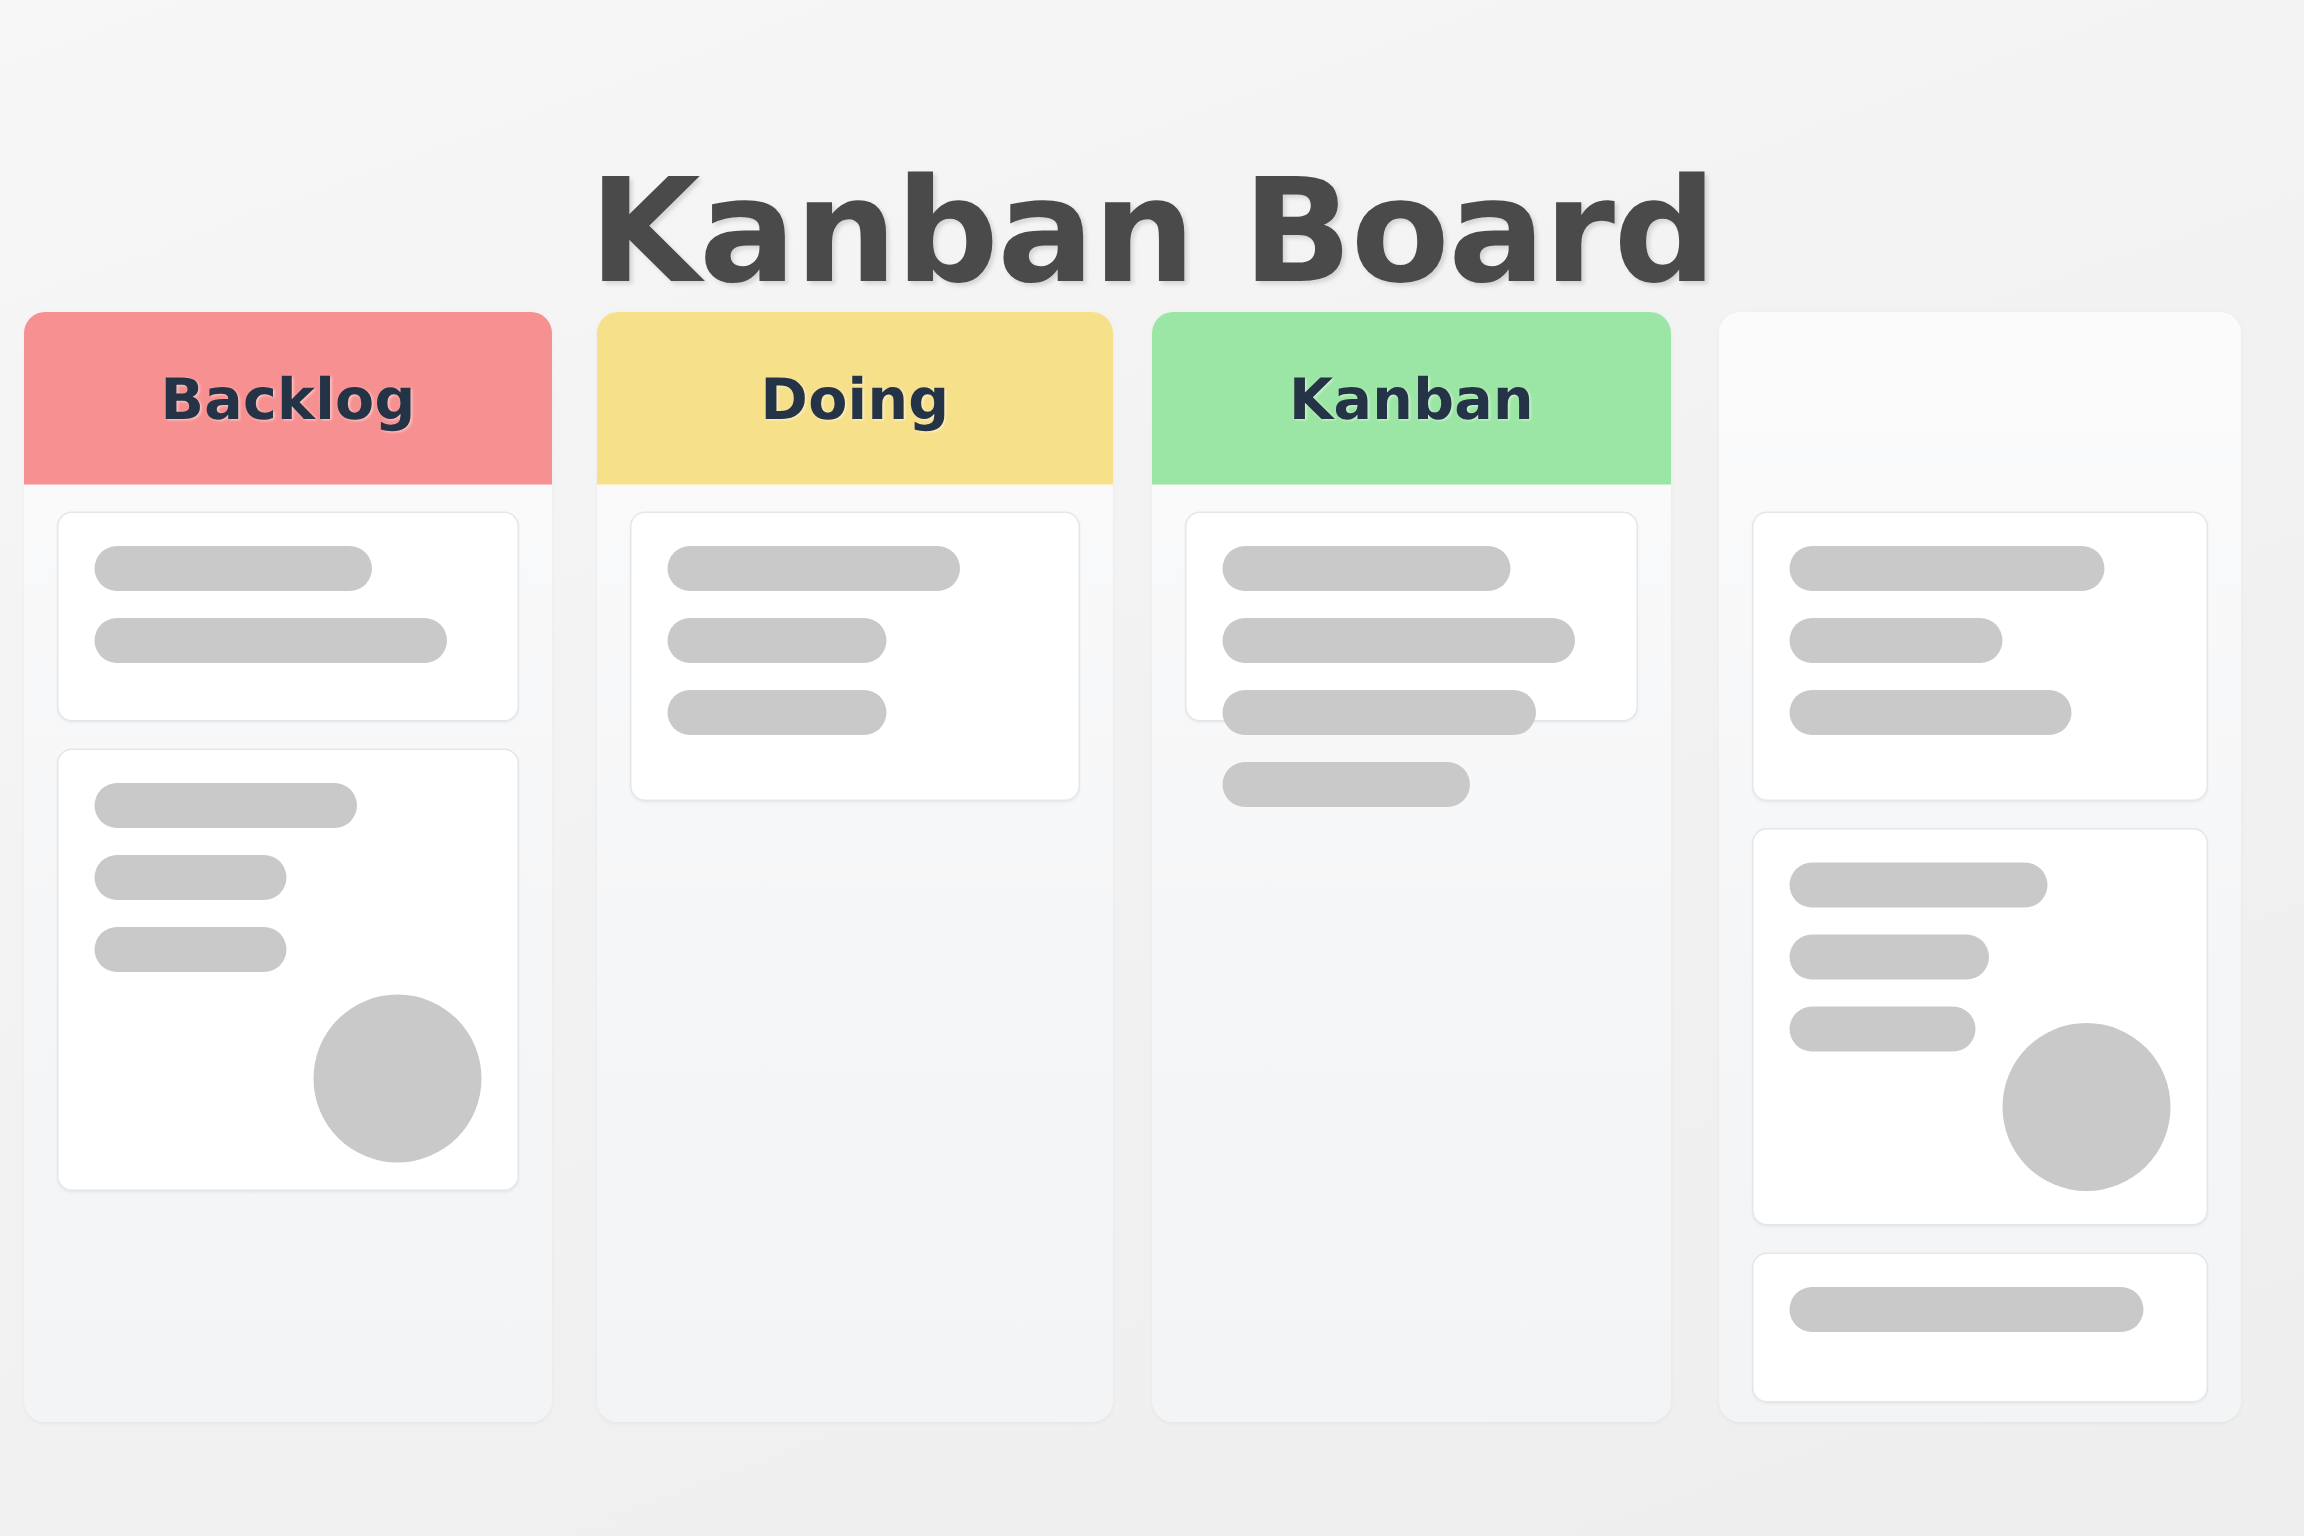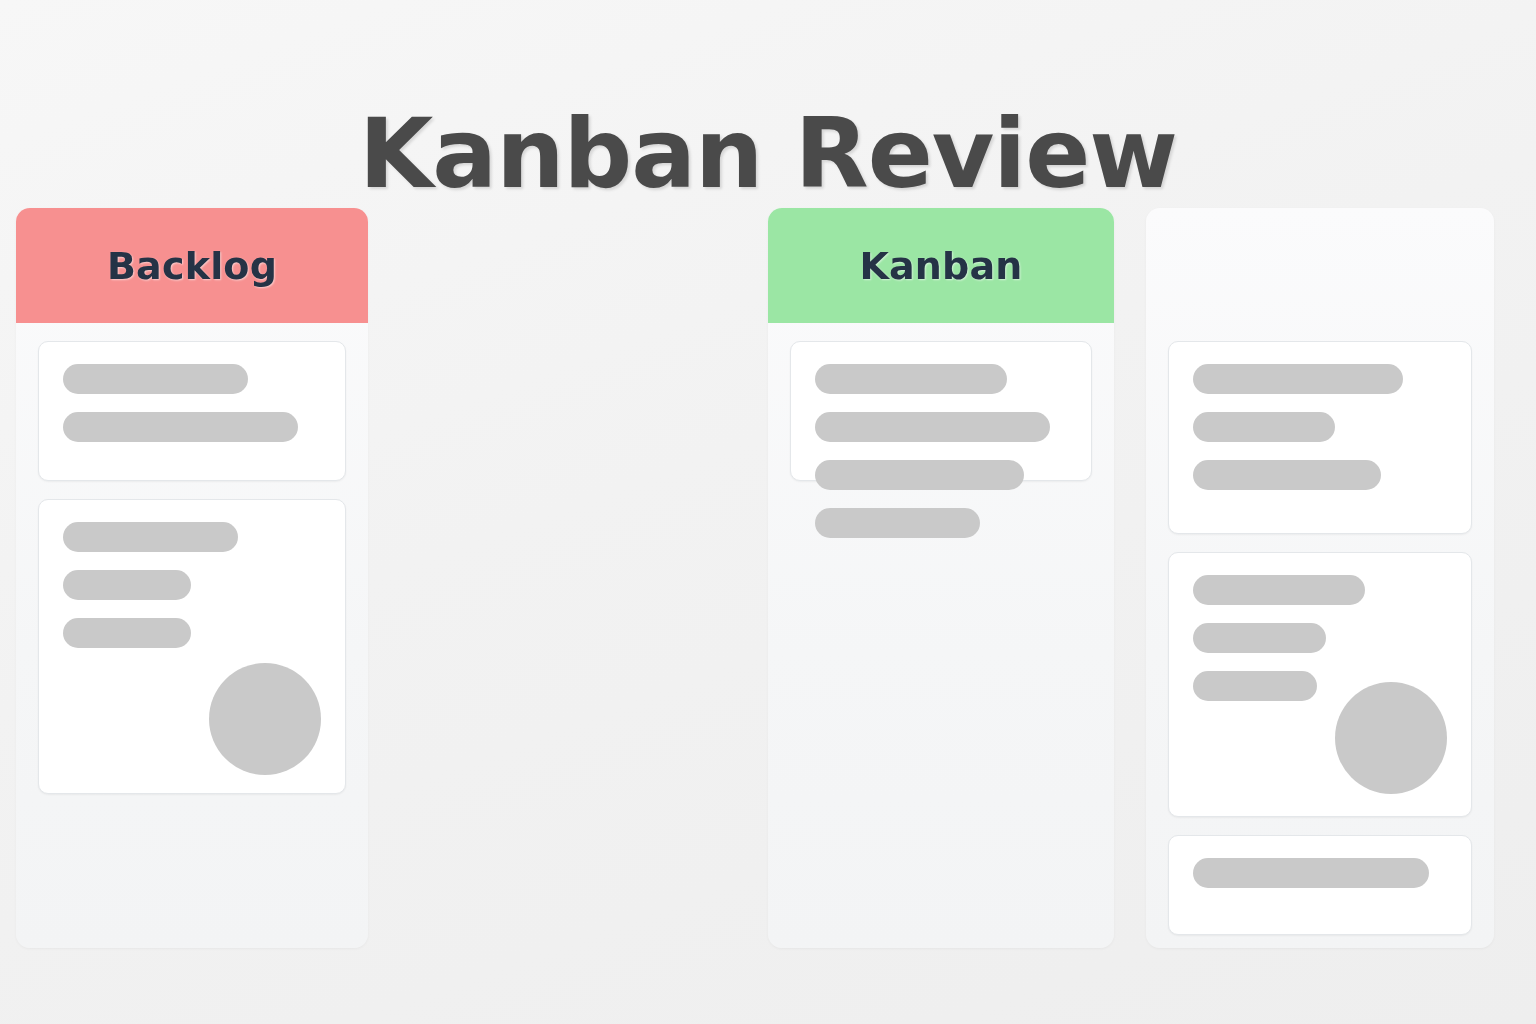--- a/index.html
+++ b/index.html
@@ -120,21 +120,21 @@
     position: absolute;
     border-radius: 50%;
     background: #c9c9c9;
   }
 </style>
 </head>
 <body>
 
 <div class="page">
 
-  <h1 class="board-title" style="color: rgb(74, 74, 74);">Kanban Review</h1>
+  <h1 class="board-title" style="color: rgb(74, 74, 74);">Kanban Board</h1>
 
   <div class="board">
 
     <section class="column col-backlog">
       <div class="column-header" style="background: rgb(247, 144, 144);">
         <span class="column-title" style="color: rgb(37, 51, 70);">Backlog</span>
       </div>
       <div class="card-stack">
         <article class="card" style="height: 140px; background: rgb(255, 255, 255); border-color: rgb(228, 231, 234);">
           <div class="bar" style="position: absolute; left: 24px; top: 22px; width: 185px; background: rgb(201, 201, 201);"></div>
@@ -142,20 +142,32 @@
         </article>
         <article class="card" style="height: 295px; background: rgb(255, 255, 255); border-color: rgb(228, 231, 234);">
           <div class="bar" style="position: absolute; left: 24px; top: 22px; width: 175px; background: rgb(201, 201, 201);"></div>
           <div class="bar" style="position: absolute; left: 24px; top: 70px; width: 128px; background: rgb(201, 201, 201);"></div>
           <div class="bar" style="position: absolute; left: 24px; top: 118px; width: 128px; background: rgb(201, 201, 201);"></div>
           <div class="avatar" style="width: 112px; height: 112px; right: 24px; bottom: 18px; background: rgb(201, 201, 201);"></div>
         </article>
       </div>
     </section>
 
+    <section class="column col-doing">
+      <div class="column-header" style="background: rgb(247, 224, 138);">
+        <span class="column-title" style="color: rgb(37, 51, 70);">Doing</span>
+      </div>
+      <div class="card-stack">
+        <article class="card" style="height: 193px; background: rgb(255, 255, 255); border-color: rgb(228, 231, 234);">
+          <div class="bar" style="position: absolute; left: 24px; top: 22px; width: 195px; background: rgb(201, 201, 201);"></div>
+          <div class="bar" style="position: absolute; left: 24px; top: 70px; width: 146px; background: rgb(201, 201, 201);"></div>
+          <div class="bar" style="position: absolute; left: 24px; top: 118px; width: 146px; background: rgb(201, 201, 201);"></div>
+        </article>
+      </div>
+    </section>
 
     <section class="column col-review">
       <div class="column-header" style="background: rgb(155, 230, 164);">
         <span class="column-title" style="color: rgb(37, 51, 70);">Kanban</span>
       </div>
       <div class="card-stack">
         <article class="card overflowing" style="height: 140px; background: rgb(255, 255, 255); border-color: rgb(228, 231, 234);">
           <div class="bar" style="position: absolute; left: 24px; top: 22px; width: 192px; background: rgb(201, 201, 201);"></div>
           <div class="bar" style="position: absolute; left: 24px; top: 70px; width: 235px; background: rgb(201, 201, 201);"></div>
           <div class="bar" style="position: absolute; left: 24px; top: 118px; width: 209px; background: rgb(201, 201, 201);"></div>

